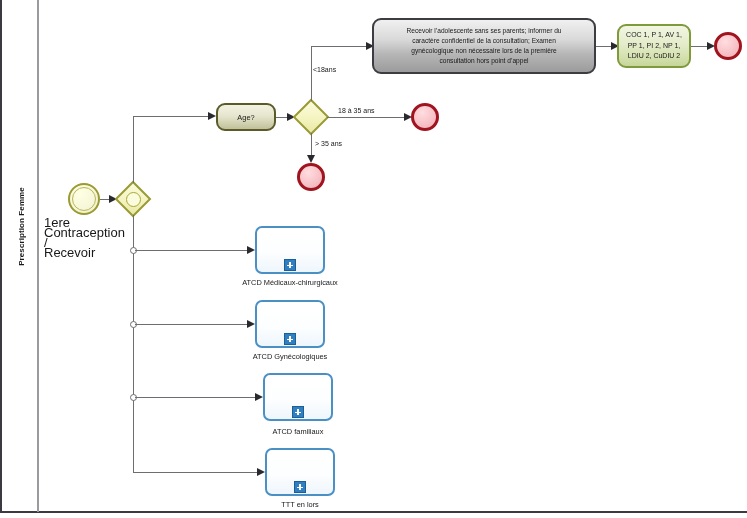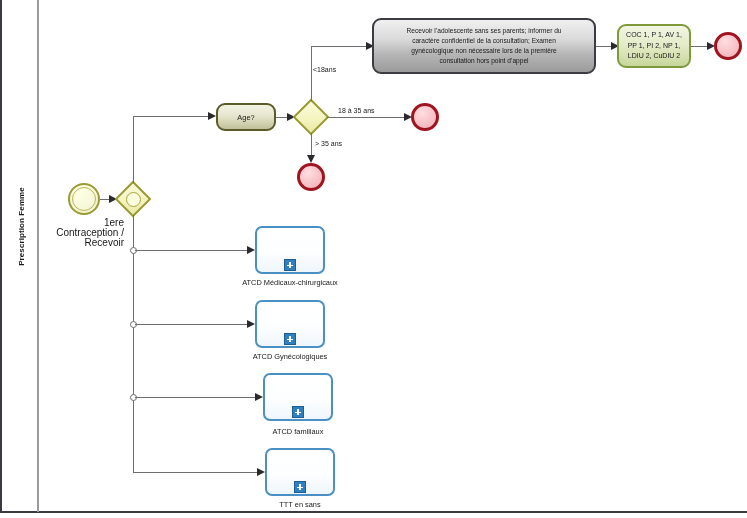--- a/index.html
+++ b/index.html
@@ -223,22 +223,22 @@
 
   
   .flow-label {
     position: absolute;
     font-size: 7px;
     color: #18181a;
     white-space: nowrap;
   }
   .event-caption {
     position: absolute;
-    text-align: right;
-    font-size: 10px;
+    text-align: left;
+    font-size: 13px;
     line-height: 10px;
     color: #18181a;
   }
 </style>
 </head>
 <body>
 
 <div id="canvas">
 
   <div class="pool-border-left"></div>
@@ -344,15 +344,15 @@
   <div class="sub-caption" style="left:225px; top:352px; width:130px;">ATCD Gynécologiques</div>
 
   <div class="subprocess" style="left:263px; top:373px;">
     <div class="sub-plus"></div>
   </div>
   <div class="sub-caption" style="left:233px; top:427px; width:130px;">ATCD familiaux</div>
 
   <div class="subprocess" style="left:265px; top:448px;">
     <div class="sub-plus"></div>
   </div>
-  <div class="sub-caption" style="left:235px; top:500px; width:130px;">TTT en sans</div>
+  <div class="sub-caption" style="left:235px; top:500px; width:130px;">TTT en lors</div>
 
 </div>
 
 </body></html>

